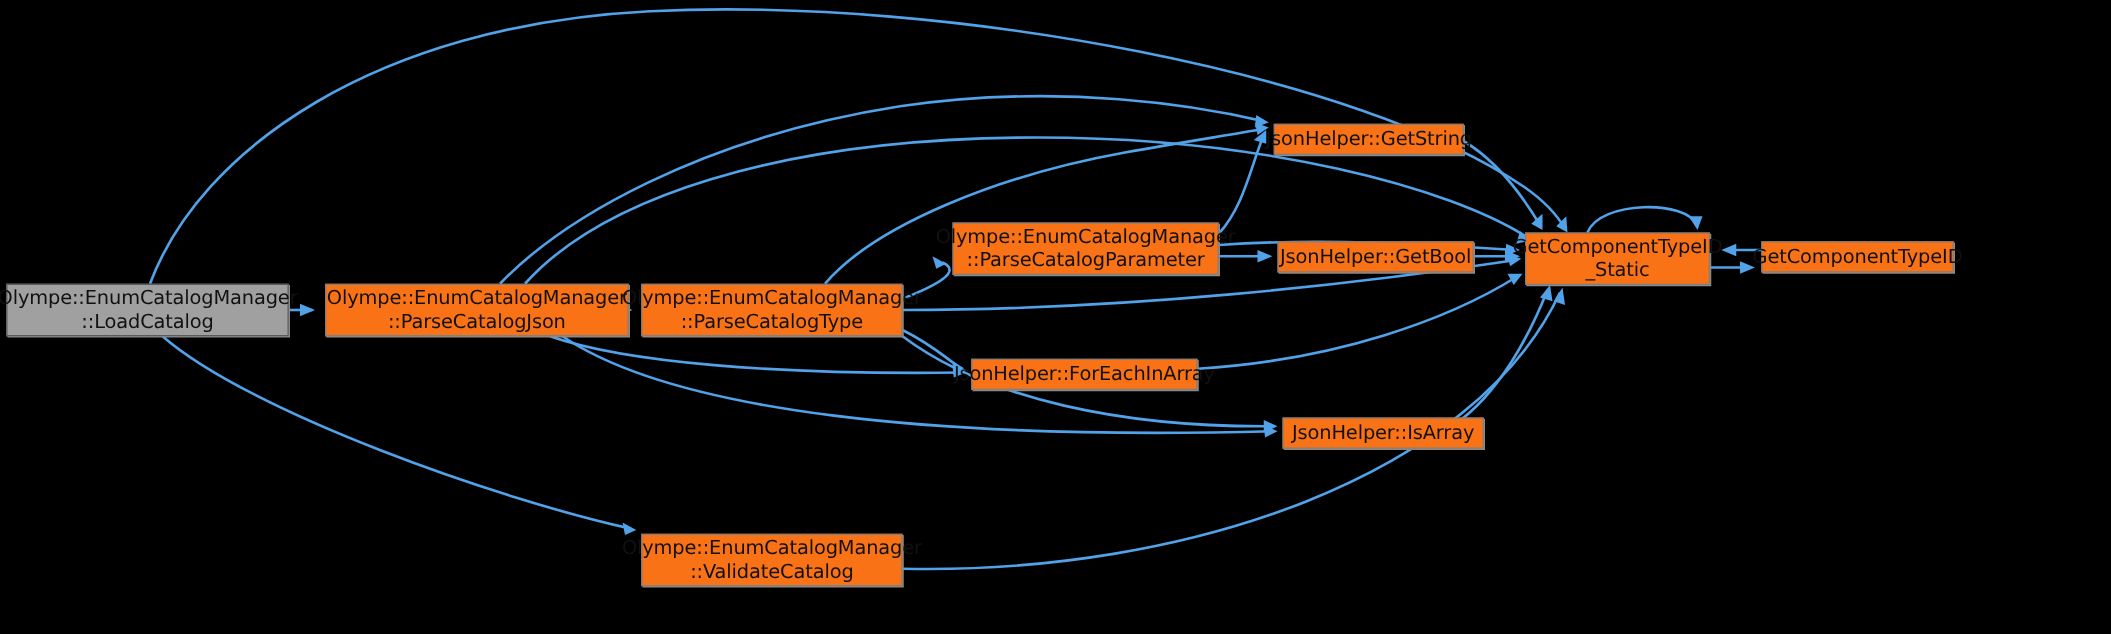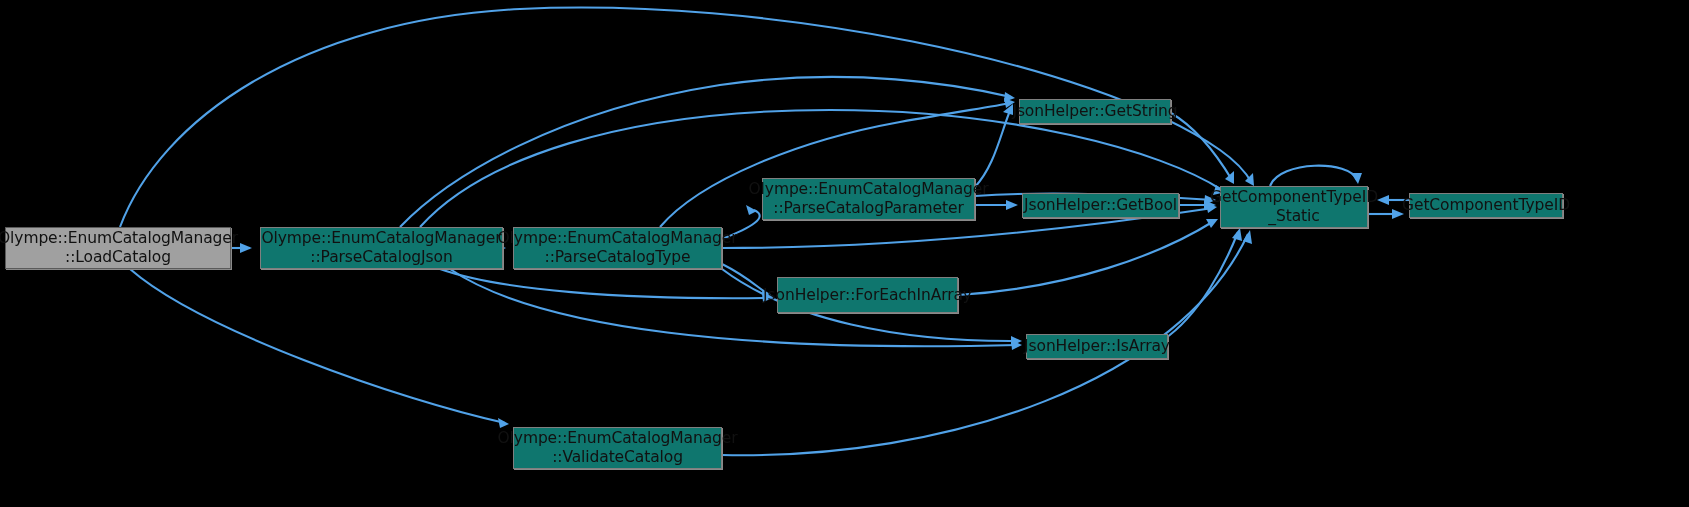--- a/index.html
+++ b/index.html
@@ -28,21 +28,21 @@
     stroke-width: 2.1px;
   }
   .edge-head {
     fill: #51a2e8;
     stroke: none;
   }
   .node-box {
     position: absolute;
     box-sizing: border-box;
     border: 1px solid #7f7f7f;
-    background: #0f766e;
+    background: #f97316;
     color: #111111;
     display: flex;
     align-items: center;
     justify-content: center;
     text-align: center;
     font-size: 15.5px;
     line-height: 19px;
     letter-spacing: -0.1px;
     white-space: pre-line;
     box-shadow: 1px 1px 0 0 #8a8a8a;
@@ -162,22 +162,22 @@
       <div class="node-box highlighted" style="left: 5px; top: 227px; width: 226px; height: 42px;">Olympe::EnumCatalogManager
 ::LoadCatalog</div>
       <div class="node-box" style="left: 260px; top: 227px; width: 243px; height: 42px;">Olympe::EnumCatalogManager
 ::ParseCatalogJson</div>
       <div class="node-box" style="left: 513px; top: 227px; width: 209px; height: 42px;">Olympe::EnumCatalogManager
 ::ParseCatalogType</div>
       <div class="node-box" style="left: 762px; top: 178px; width: 213px; height: 42px;">Olympe::EnumCatalogManager
 ::ParseCatalogParameter</div>
       <div class="node-box" style="left: 1019px; top: 99px; width: 152px; height: 25px;">JsonHelper::GetString</div>
       <div class="node-box" style="left: 1022px; top: 193px; width: 157px; height: 25px;">JsonHelper::GetBool</div>
-      <div class="node-box" style="left: 777px; top: 277px; width: 181px; height: 36px;">JsonHelper::ForEachInArray</div>
-      <div class="node-box" style="left: 1026px; top: 334px; width: 142px; height: 25px;">JsonHelper::IsArray</div>
+      <div class="node-box" style="left: 777px; top: 287px; width: 181px; height: 25px;">JsonHelper::ForEachInArray</div>
+      <div class="node-box" style="left: 1026px; top: 334px; width: 161px; height: 25px;">JsonHelper::IsArray</div>
       <div class="node-box" style="left: 513px; top: 427px; width: 209px; height: 42px;">Olympe::EnumCatalogManager
 ::ValidateCatalog</div>
       <div class="node-box" style="left: 1220px; top: 186px; width: 148px; height: 42px;">GetComponentTypeID
 _Static</div>
       <div class="node-box" style="left: 1409px; top: 193px; width: 154px; height: 25px;">GetComponentTypeID</div>
     </div>
 
 </div>
 
 </body></html>

